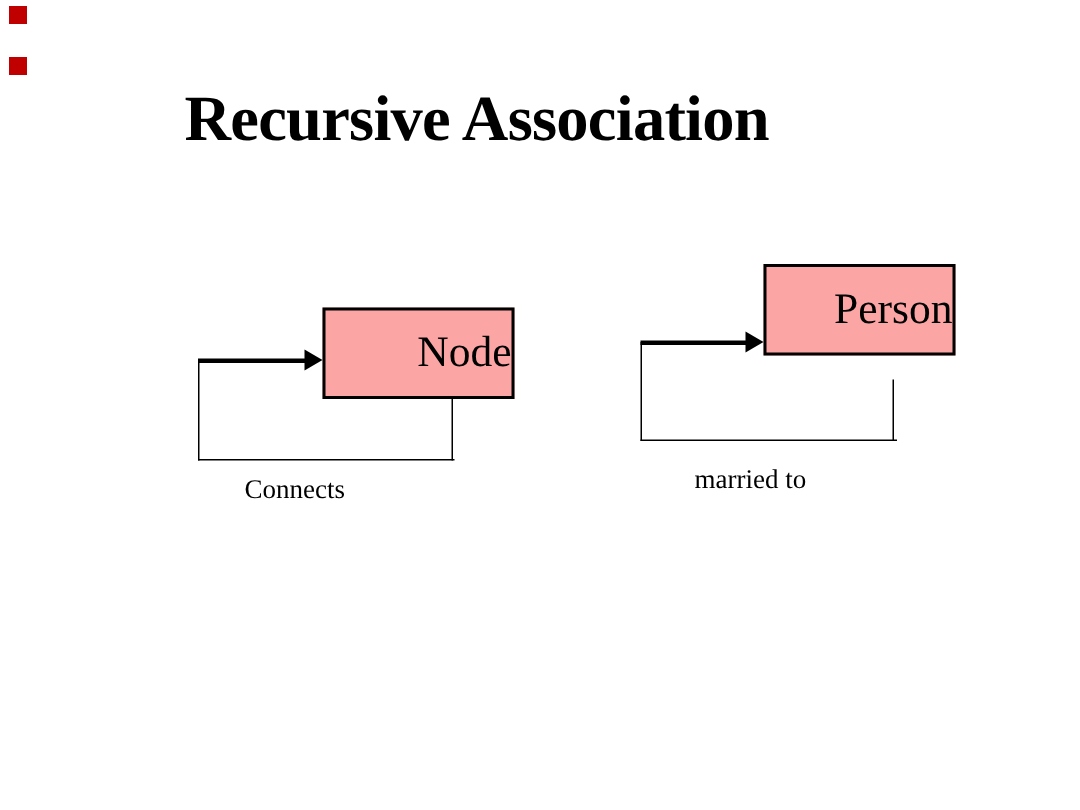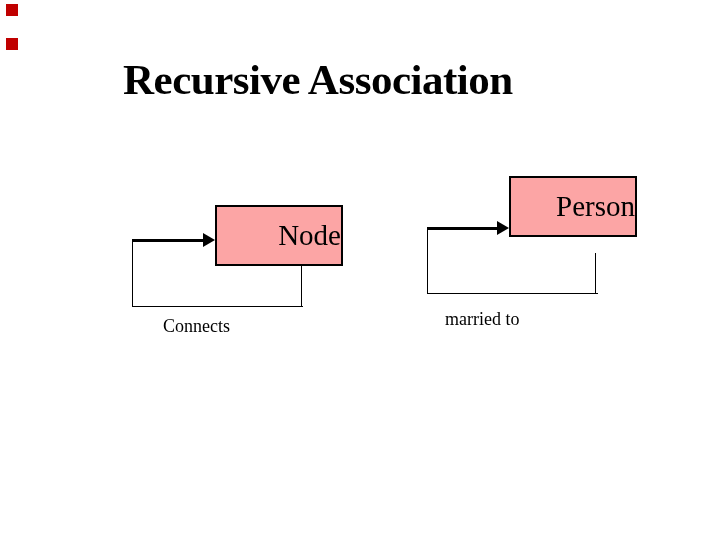--- a/index.html
+++ b/index.html
@@ -82,21 +82,21 @@
   .node-loop-right { left: 300.5px; top: 266px; width: 1.5px; height: 41px; }
   .node-assoc-label{ left: 163px; top: 316px; }
 
   
   .person-box        { left: 509px; top: 176px; }
   .person-arrow      { left: 427px; top: 226.5px; width: 71px; }
   .person-arrowhead  { left: 497px; top: 221px; }
   .person-loop-left  { left: 426.5px; top: 228px; width: 1.5px; height: 66px; }
   .person-loop-bottom{ left: 426.5px; top: 292.5px; width: 171px; height: 1.5px; }
   .person-loop-right { left: 594.5px; top: 253px; width: 1.5px; height: 41px; }
-  .person-assoc-label{ left: 445px; top: 309px; text-align: right; }
+  .person-assoc-label{ left: 463px; top: 309px; text-align: right; }
 
   .marker-top    { left: 6px; top: 4px; }
   .marker-bottom { left: 6px; top: 38px; }
 </style>
 </head>
 <body>
 
 <div class="slide">
 
   <div class="red-marker marker-top"></div>

